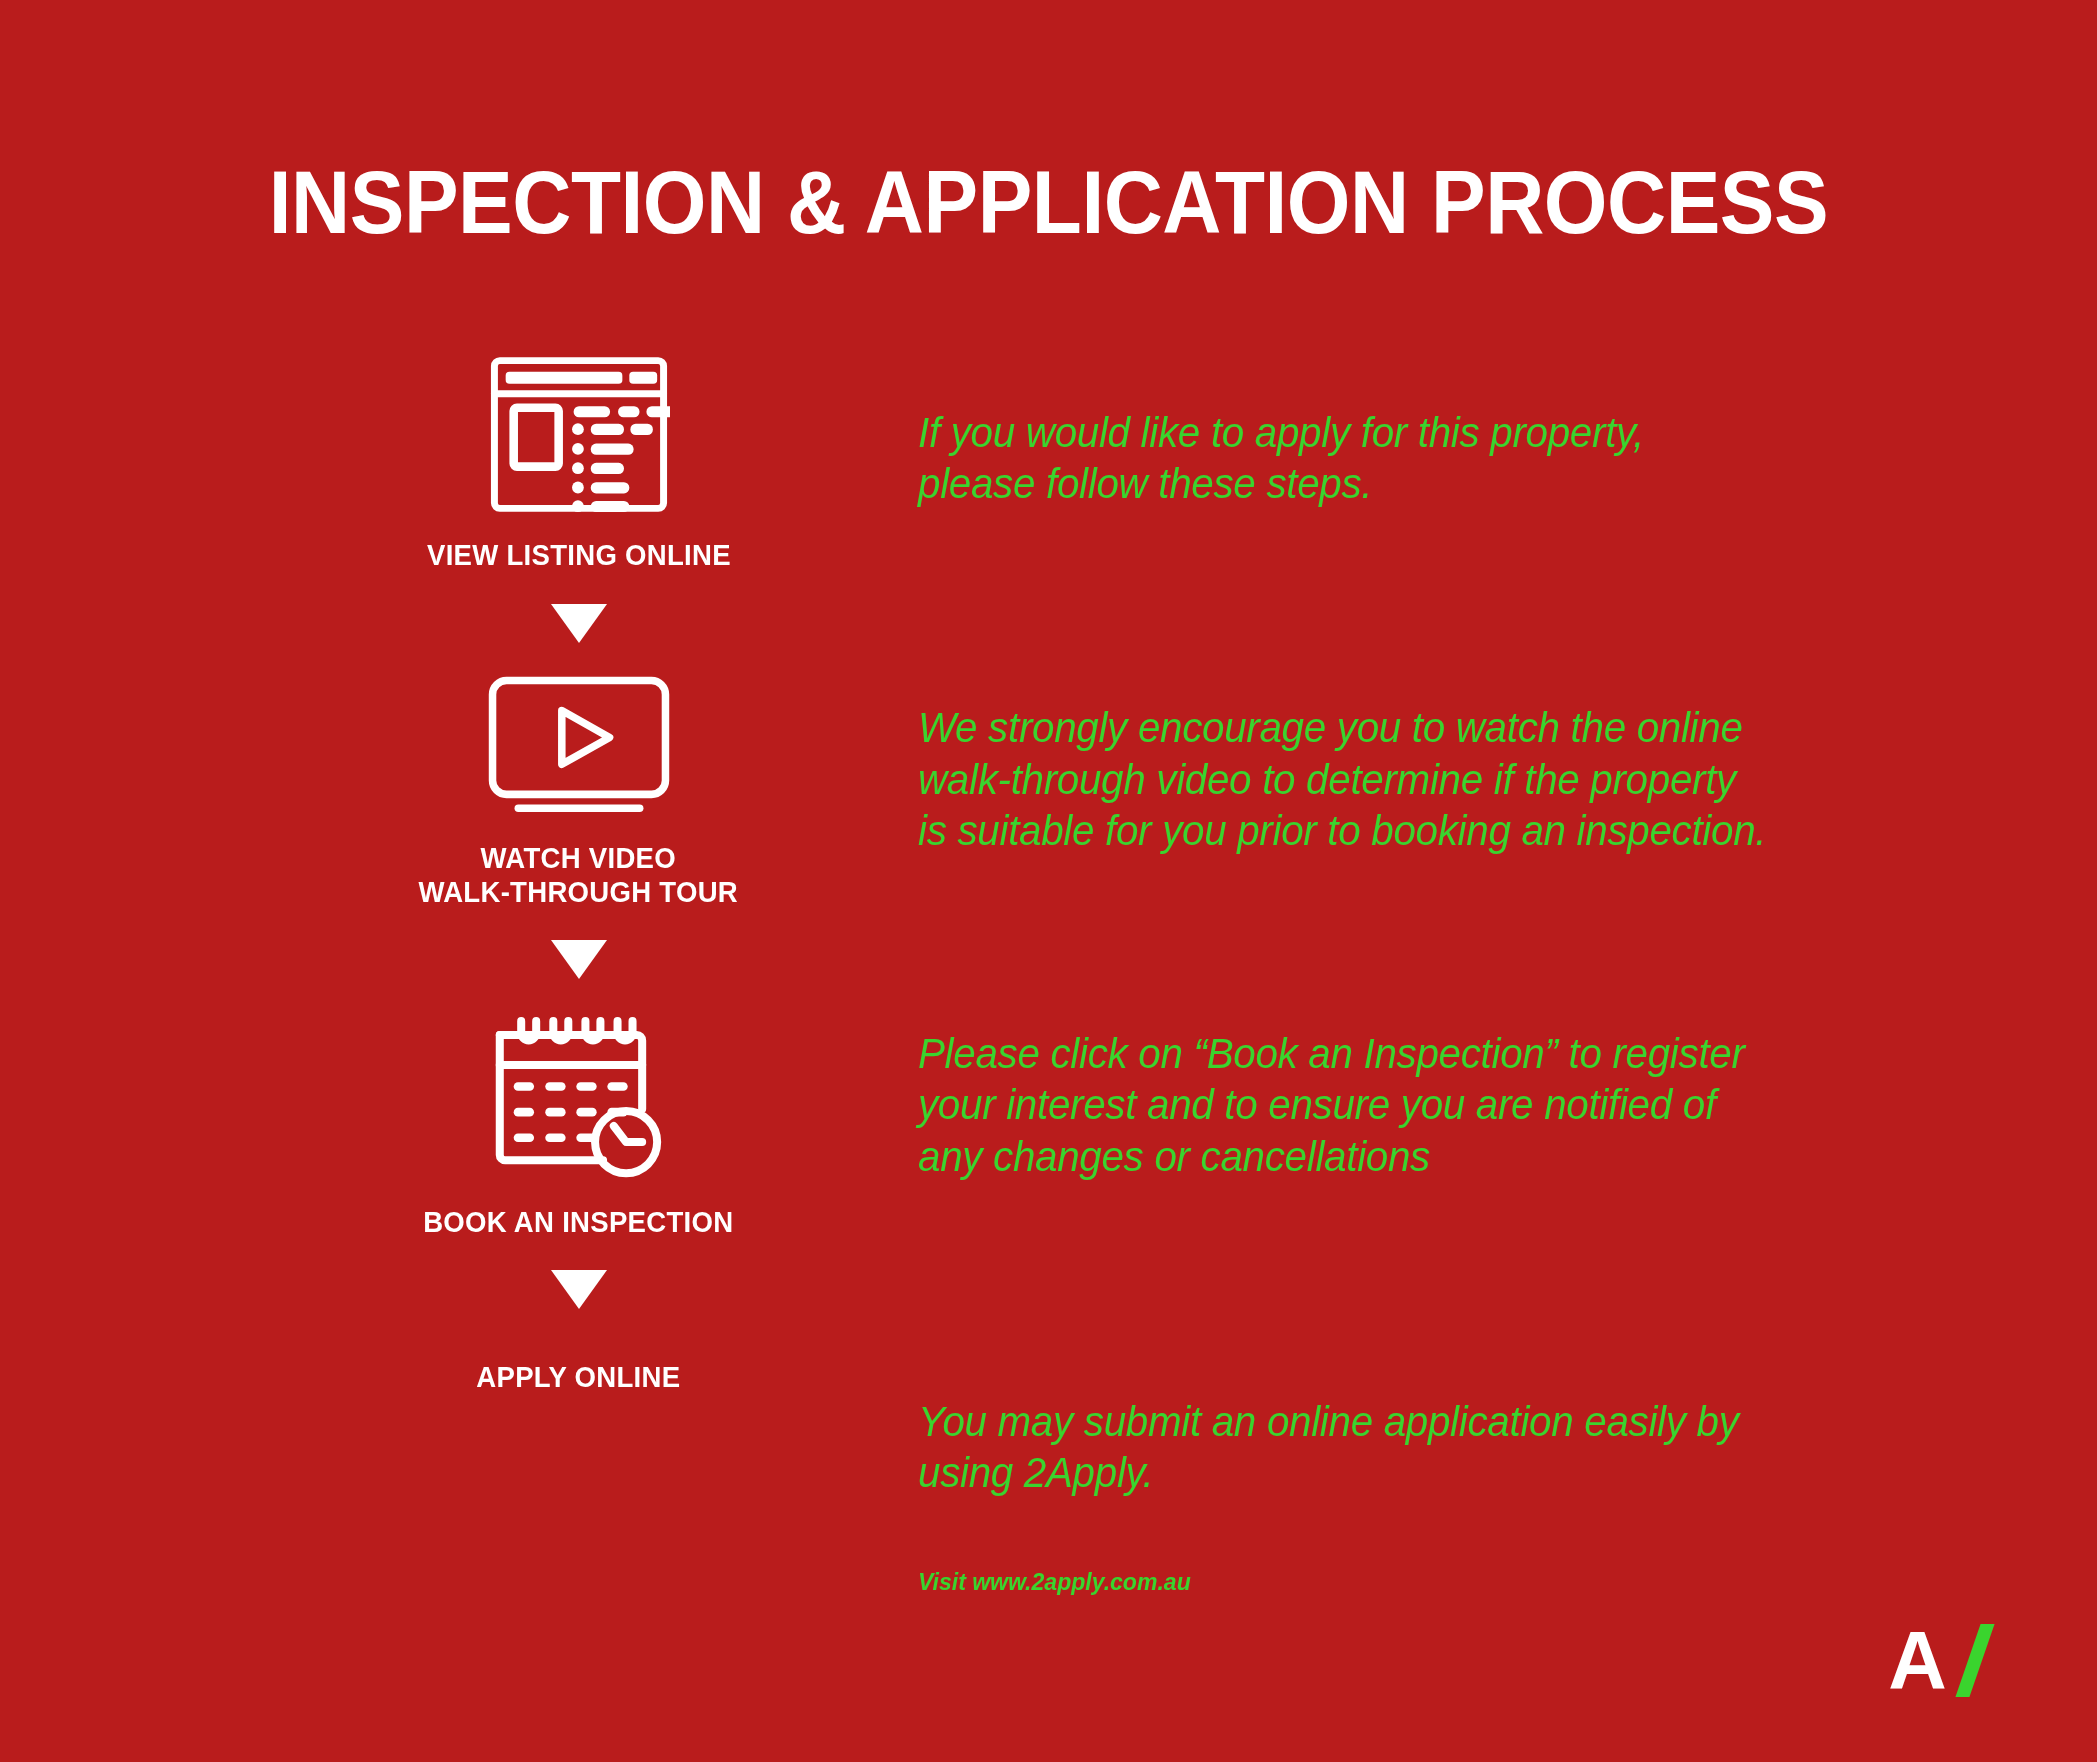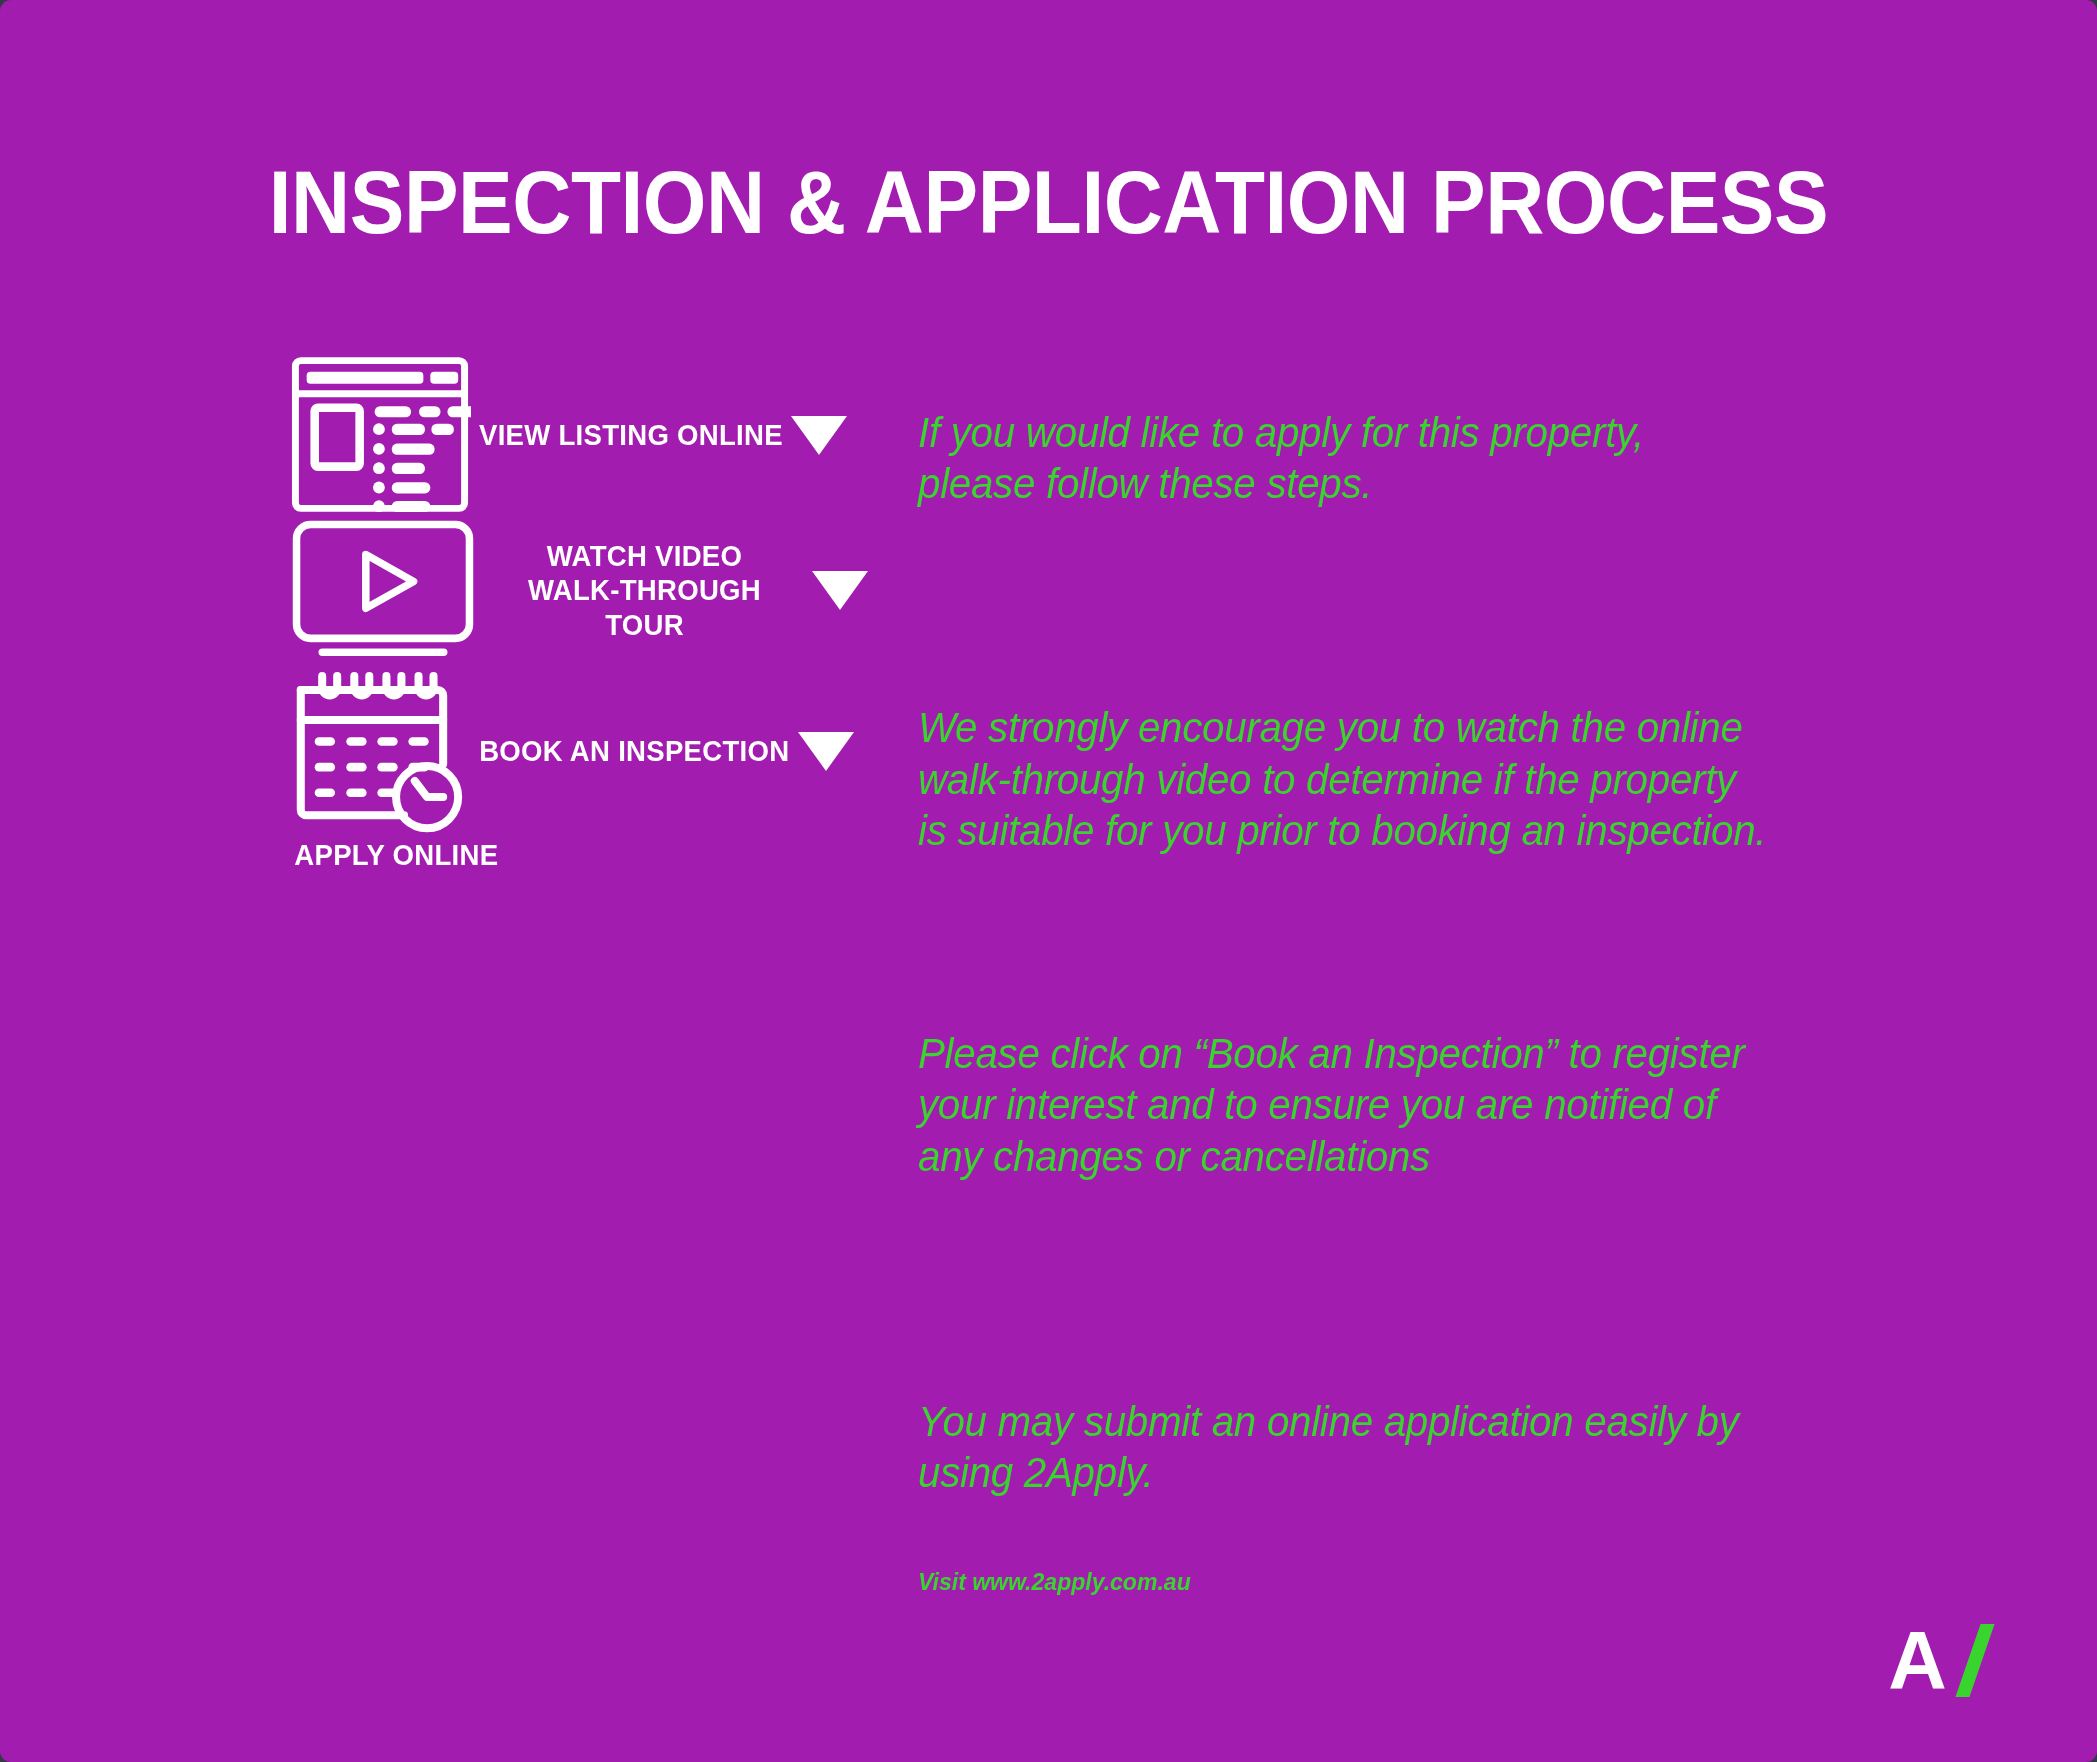--- a/index.html
+++ b/index.html
@@ -5,22 +5,21 @@
   * { margin:0; padding:0; box-sizing:border-box; }
   html, body {
     width:2097px; height:1762px;
     background:#343a46;
     font-family:"Liberation Sans", sans-serif;
     overflow:hidden;
   }
   #page {
     position:relative;
     width:2097px; height:1762px;
-    background:#a21caf;
-    border-radius:11px;
+    background:#b91c1c;
   }
 
   
   #title {
     position:absolute;
     left:0; top:158px;
     width:2097px;
     text-align:center;
     color:#ffffff;
     font-weight:bold;
@@ -33,21 +32,21 @@
   }
 
   
   #steps {
     position:absolute;
     left:289px; top:354px;
     width:579px;
   }
   .step {
     display:flex;
-    flex-direction:row;
+    flex-direction:column;
     align-items:center;
   }
   .step-icon {
     display:block;
   }
   .step-label {
     color:#ffffff;
     font-weight:bold;
     font-size:29px;
     letter-spacing:0.3px;

